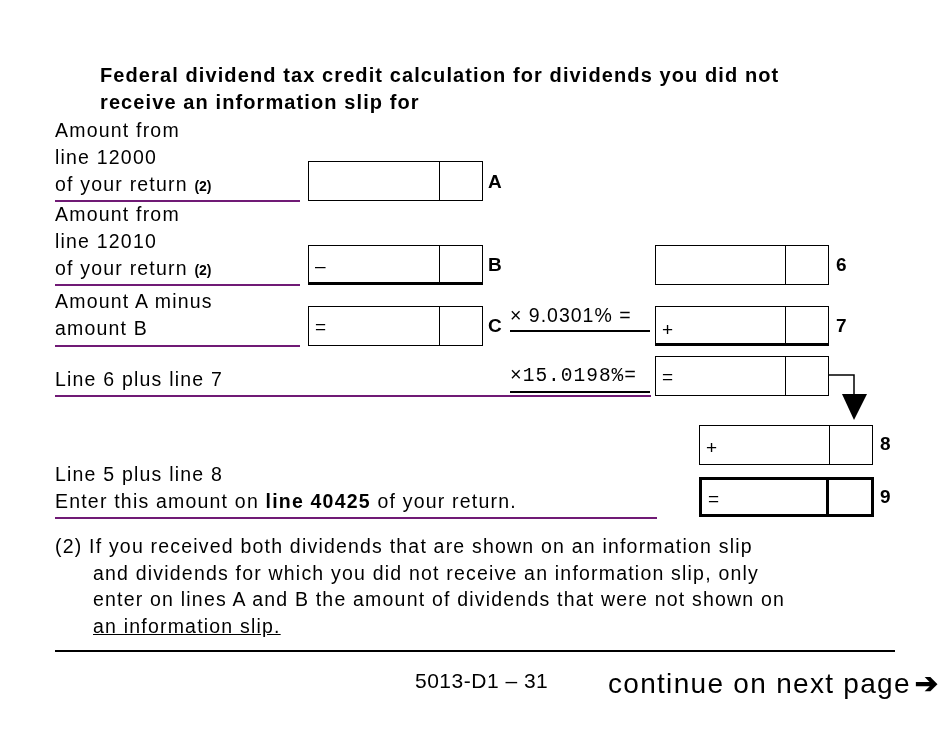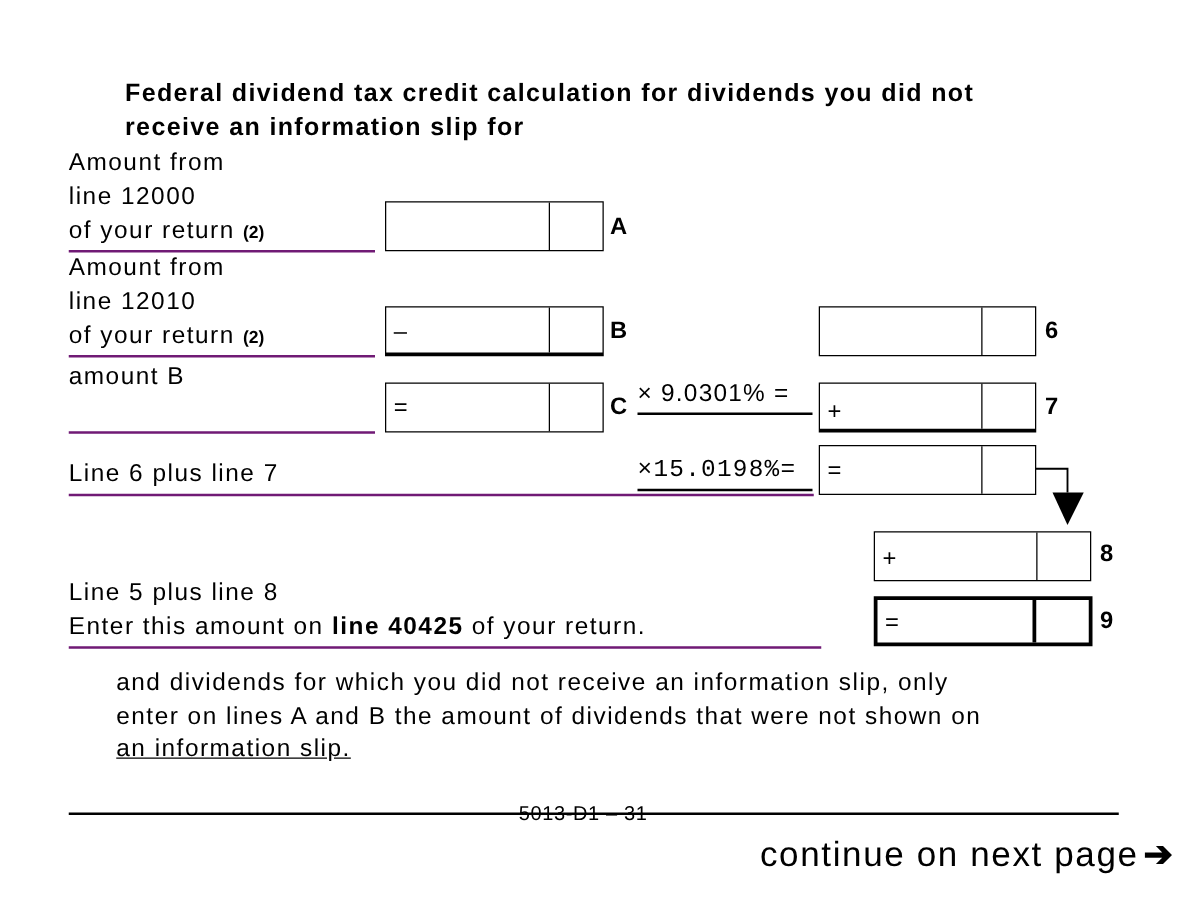--- a/index.html
+++ b/index.html
@@ -46,20 +46,21 @@
     <span class="cents"></span>
   </div>
 <div class="abs tag" style="left:488px;top:254px;">B</div>
 <div class="abs rate" style="left:510px;top:252px;">× 9.0301% =</div>
 <div class="box" style="left:655px;top:245px;width:174px;">
     <span class="cents"></span>
   </div>
 <div class="abs tag" style="left:836px;top:254px;">6</div>
 
 <div class="abs lbl uline" style="left:55px;top:288px;width:245px;height:57px;">
+  <div>Amount A minus</div>
   <div>amount B</div>
 </div>
 <div class="box" style="left:308px;top:306px;width:175px;">
     <span class="sign">=</span>
     <span class="cents"></span>
   </div>
 <div class="abs tag" style="left:488px;top:315px;">C</div>
 <div class="abs rate" style="left:510px;top:313px;font-family:Liberation Mono, monospace;">×15.0198%=</div>
 <div class="box thickb" style="left:655px;top:306px;width:174px;">
     <span class="sign" style="top:12px;">+</span>
@@ -87,22 +88,23 @@
   <div>Line 5 plus line 8</div>
   <div><span>Enter this amount on </span><b>line 40425</b><span> of your return.</span></div>
 </div>
 <div class="box bold" style="left:699px;top:477px;width:175px;">
     <span class="sign" style="top:8px;">=</span>
     <span class="cents"></span>
   </div>
 <div class="abs tag" style="left:880px;top:486px;">9</div>
 
 <div class="abs lbl" style="left:55px;top:533px;line-height:26.5px;">
+  <div><span>(2)</span> <span>If you received both dividends that are shown on an information slip</span></div>
   <div style="padding-left:38px;">and dividends for which you did not receive an information slip, only</div>
   <div style="padding-left:38px;">enter on lines A and B the amount of dividends that were not shown on</div>
   <div style="padding-left:38px;text-decoration:underline;">an information slip.</div>
 </div>
 
 <div class="abs" style="left:55px;top:650px;width:840px;border-top:2px solid #000;"></div>
-<div class="abs" style="left:415px;top:643px;font-size:16px;letter-spacing:0.5px;">5013-D1 – 31</div>
+<div class="abs" style="left:415px;top:669px;font-size:21px;letter-spacing:0.5px;">5013-D1 – 31</div>
 <div class="abs" style="left:608px;top:667px;font-size:28px;letter-spacing:1.3px;white-space:nowrap;">
   <span>continue on next page</span><span style="font-weight:bold;margin-left:4px;">➔</span>
 </div>
 
 </body></html>

